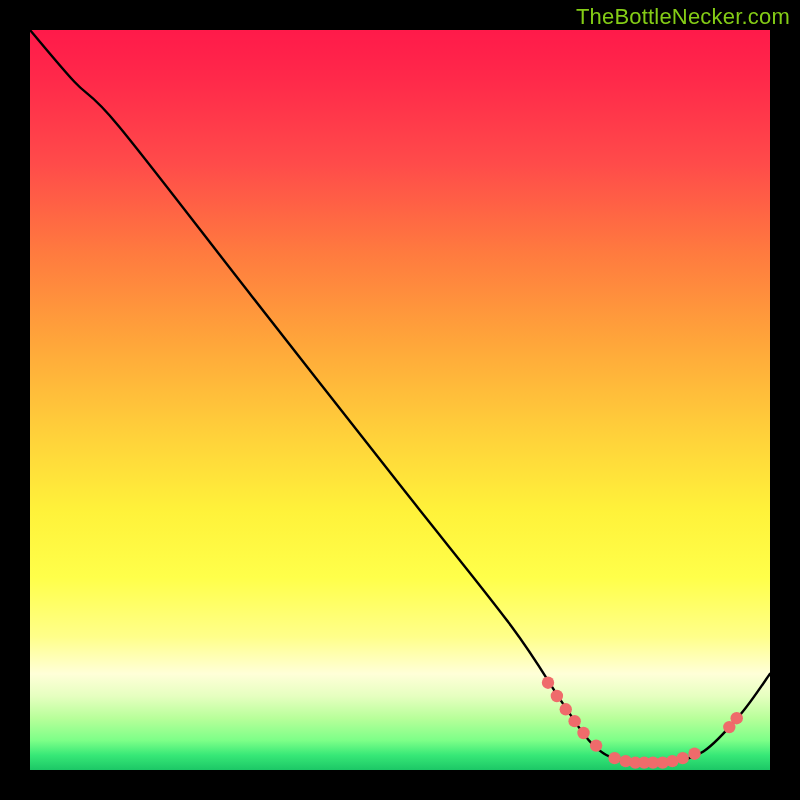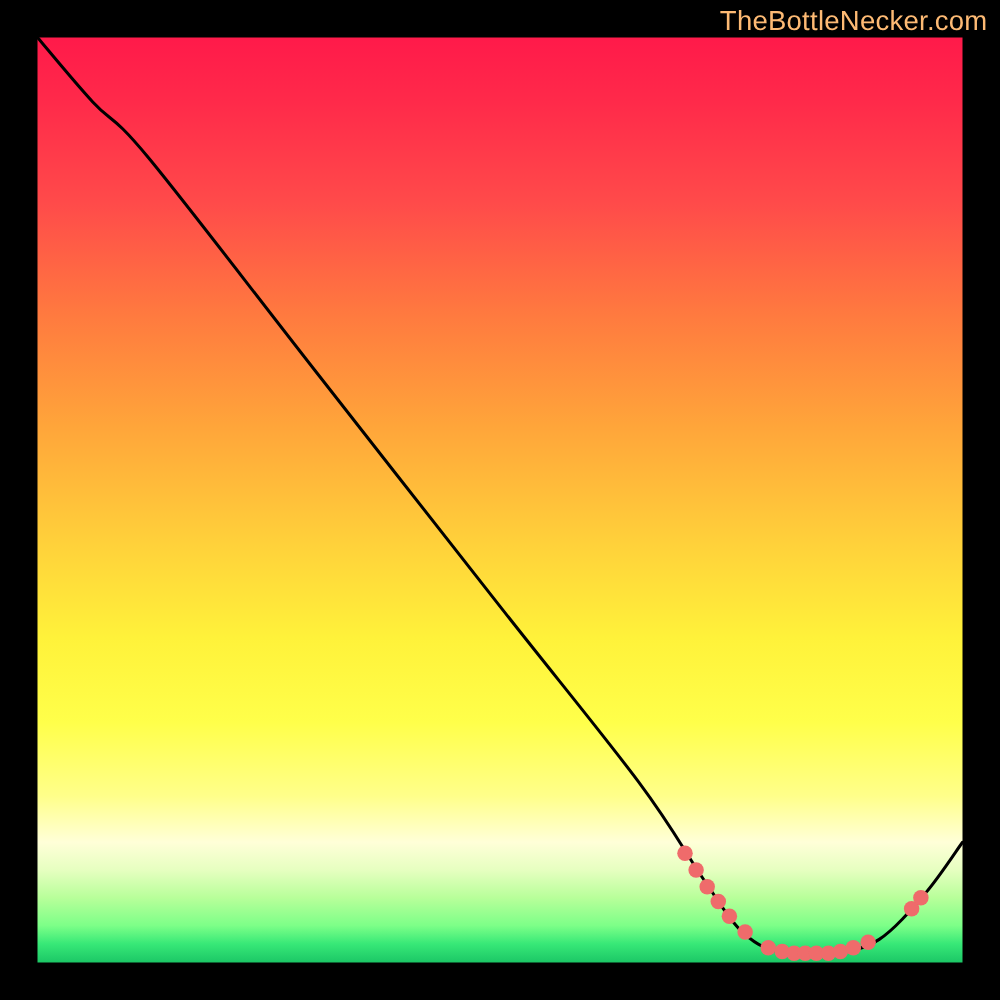--- a/index.html
+++ b/index.html
@@ -13,21 +13,21 @@
   .stage {
     position: relative;
     width: 800px;
     height: 800px;
     background: #000;
   }
   .watermark {
     position: absolute;
     top: 4px;
     right: 10px;
-    color: #fdba74;
+    color: #84cc16;
     font-size: 22px;
     font-weight: 400;
     letter-spacing: 0.2px;
     user-select: none;
     text-align: right;
   }
   .plot-frame {
     position: absolute;
     left: 30px;
     top: 30px;

